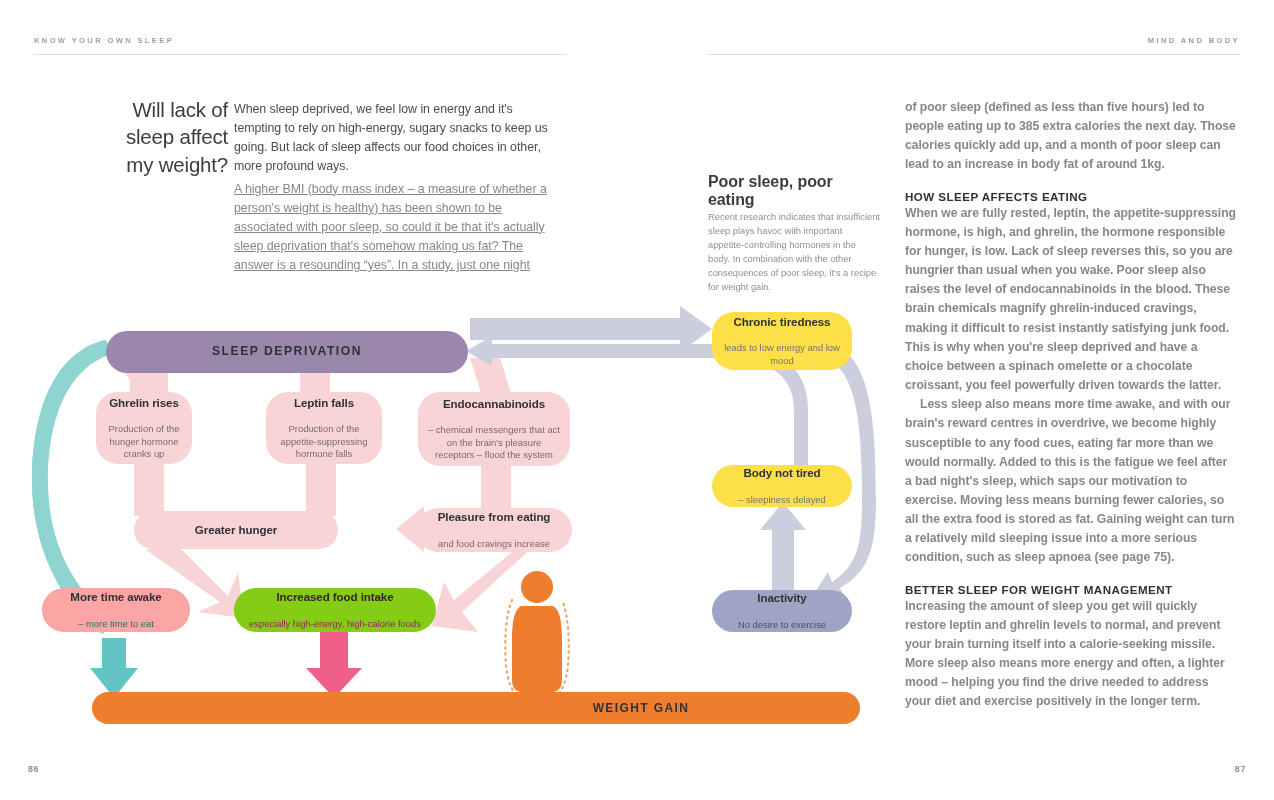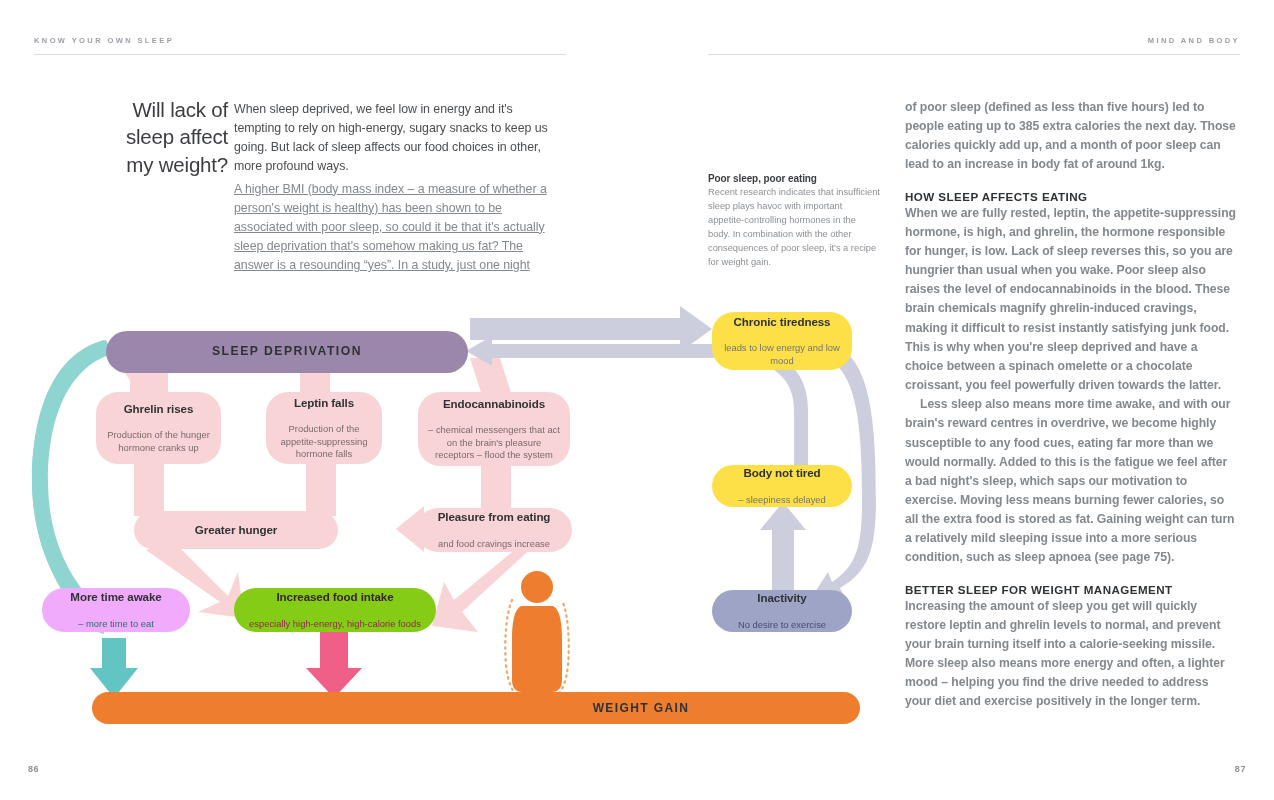--- a/index.html
+++ b/index.html
@@ -86,21 +86,21 @@
   }
 
   
   .caption {
     position: absolute;
     left: 708px; top: 173px;
     width: 172px;
   }
   .caption h3 {
     margin: 0 0 2px 0;
-    font-size: 10px;
+    font-size: 16px;
     font-weight: 700;
     color: #3b3d40;
     letter-spacing: -.1px;
   }
   .caption p {
     margin: 0;
     font-size: 9.3px;
     line-height: 1.5;
     color: #8b9095;
   }
@@ -164,21 +164,21 @@
   
   .n-deprivation { background: #9b87ab; }
   .n-deprivation .t {
     color: #2f3234;
     font-size: 12.2px;
     letter-spacing: 1.5px;
     text-transform: uppercase;
   }
   .n-pinkpale { background: #f9d4d6; }
   .n-pinkpale .s { color: #79696b; }
-  .n-teal      { background: #f0abfc; }
+  .n-teal      { background: #fca5a5; }
   .n-teal .s   { color: #2a6d6e; }
   .n-magenta   { background: #84cc16; }
   .n-magenta .t { color: #3b2329; }
   .n-magenta .s { color: #8f2c4b; }
   .n-lilacpale { background: #fde047; }
   .n-lilacpale .s { color: #6f7479; }
   .n-slate     { background: #9ea4c6; }
   .n-slate .s  { color: #474d70; }
   .n-orange    { background: #ef7d2e; }
   .n-orange .t {
@@ -273,21 +273,21 @@
       <path d="M 521 306 C 514 310 512 322 512 340 L 512 380
                C 512 388 516 392 522 392 L 522 400 L 552 400 L 552 392
                C 558 392 562 388 562 380 L 562 340 C 562 322 560 310 553 306 Z" fill="#ef7d2e"></path>
     </g>
   </svg>
 
   <div class="node n-deprivation" style="left:106px; top:31px; width:362px; height:42px;">
     <span class="t">SLEEP DEPRIVATION</span>
   </div>
 
-  <div class="node n-pinkpale" style="left:96px; top:92px; width:125px; height:72px;">
+  <div class="node n-pinkpale" style="left:96px; top:92px; width:96px; height:72px;">
     <span class="t">Ghrelin rises</span>
     <span class="s">Production of the hunger hormone cranks up</span>
   </div>
 
   <div class="node n-pinkpale" style="left:266px; top:92px; width:116px; height:72px;">
     <span class="t">Leptin falls</span>
     <span class="s">Production of the appetite-suppressing hormone falls</span>
   </div>
 
   <div class="node n-pinkpale" style="left:418px; top:92px; width:152px; height:74px;">

